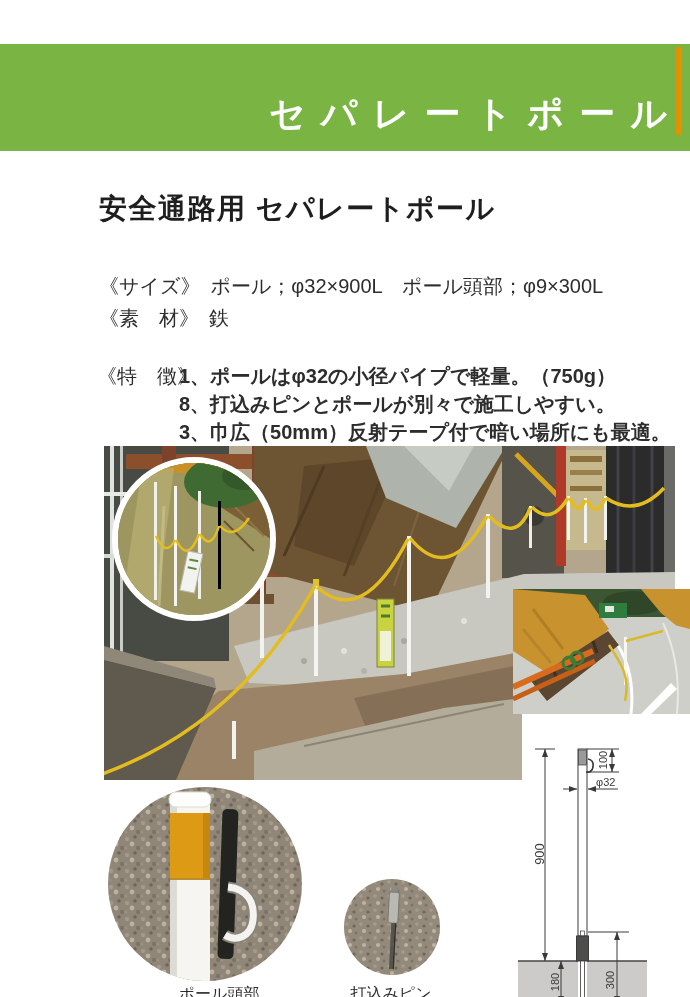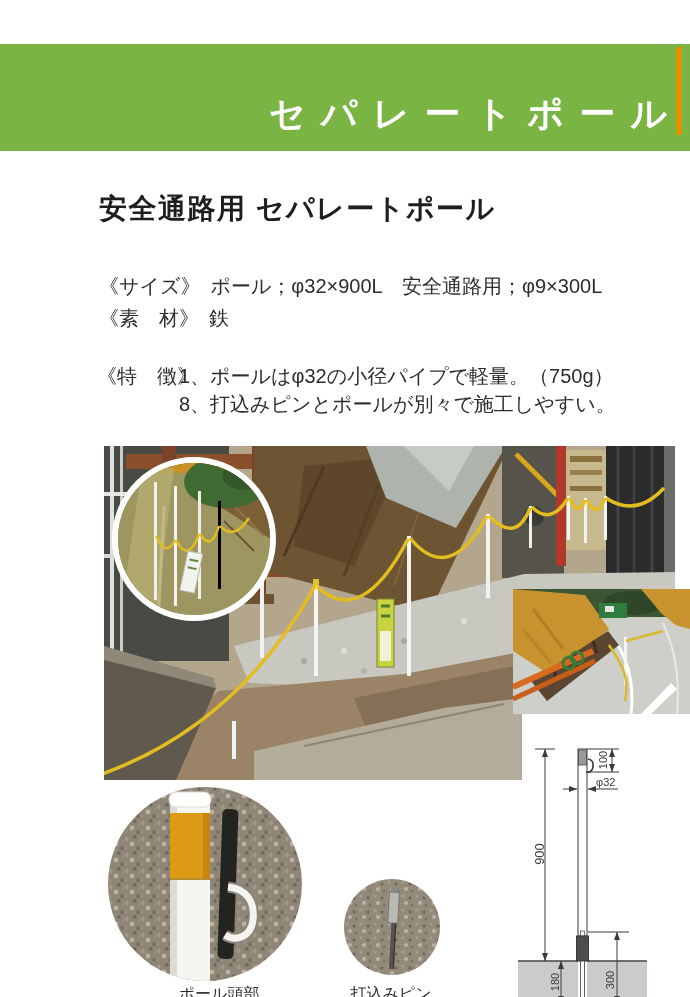--- a/index.html
+++ b/index.html
@@ -10,21 +10,21 @@
   .banner-title{position:absolute;right:8px;top:50px;font-size:36px;font-weight:bold;
         color:#fff;letter-spacing:15px;line-height:40px;white-space:nowrap;}
   .accent-bar{position:absolute;right:8px;top:3px;width:6px;height:88px;background:#e29100;}
   
   .product-title{position:absolute;left:99px;top:146px;font-size:28px;font-weight:bold;
         color:#1e1e1e;letter-spacing:1.5px;white-space:nowrap;}
   .specs{position:absolute;left:99px;top:226px;font-size:20px;color:#2d2d2d;}
   .spec-row{display:flex;gap:10px;line-height:32px;white-space:nowrap;text-align:right;}
   .features{position:absolute;left:97px;top:318px;font-size:20px;color:#2d2d2d;display:flex;}
   .features-label{width:82px;line-height:28px;white-space:nowrap;flex:none;}
-  .features-items{line-height:28px;}
+  .features-items{line-height:28px;font-weight:bold;}
   .features-items div{white-space:nowrap;}
   
   .main-photo{position:absolute;left:104px;top:402px;width:571px;height:334px;
         clip-path:polygon(0 0,571px 0,571px 143px,418px 143px,418px 334px,0 334px);}
   .inset-photo{position:absolute;left:513px;top:545px;width:177px;height:125px;}
   .circle-photo{position:absolute;border-radius:50%;overflow:hidden;}
   .pole-head-photo{left:108px;top:743px;width:194px;height:194px;}
   .pin-photo{left:344px;top:835px;width:96px;height:96px;}
   .caption{position:absolute;top:940px;font-size:16px;color:#2d2d2d;white-space:nowrap;}
   .caption-pole-head{left:219px;transform:translateX(-50%);}
@@ -40,33 +40,34 @@
   <div class="banner">
     <div class="banner-title">セパレートポール</div>
     <div class="accent-bar"></div>
   </div>
 
   <div class="product-title">安全通路用 セパレートポール</div>
 
   <div class="specs">
     <div class="spec-row">
       <span>《サイズ》</span>
-      <span>ポール；φ32×900L　安全通路用；φ9×300L</span>
+      <span>ポール；φ32×900L　ポール頭部；φ9×300L</span>
     </div>
     <div class="spec-row">
       <span>《素　材》</span>
       <span>鉄</span>
     </div>
   </div>
 
   <div class="features">
     <div class="features-label">《特　徴》</div>
     <div class="features-items">
       <div>1、ポールはφ32の小径パイプで軽量。（750g）</div>
       <div>8、打込みピンとポールが別々で施工しやすい。</div>
+      <div>3、巾広（50mm）反射テープ付で暗い場所にも最適。</div>
     </div>
   </div>
 
   <div class="main-photo">
     <svg width="571" height="334" viewBox="0 0 571 334">
       <rect x="0" y="0" width="571" height="334" fill="#b3a68d"></rect>
 
       <rect x="0" y="0" width="125" height="215" fill="#474b44"></rect>
       <rect x="6" y="0" width="4" height="215" fill="#dfe3e0"></rect>
       <rect x="16" y="0" width="3" height="215" fill="#c9cdc8"></rect>

